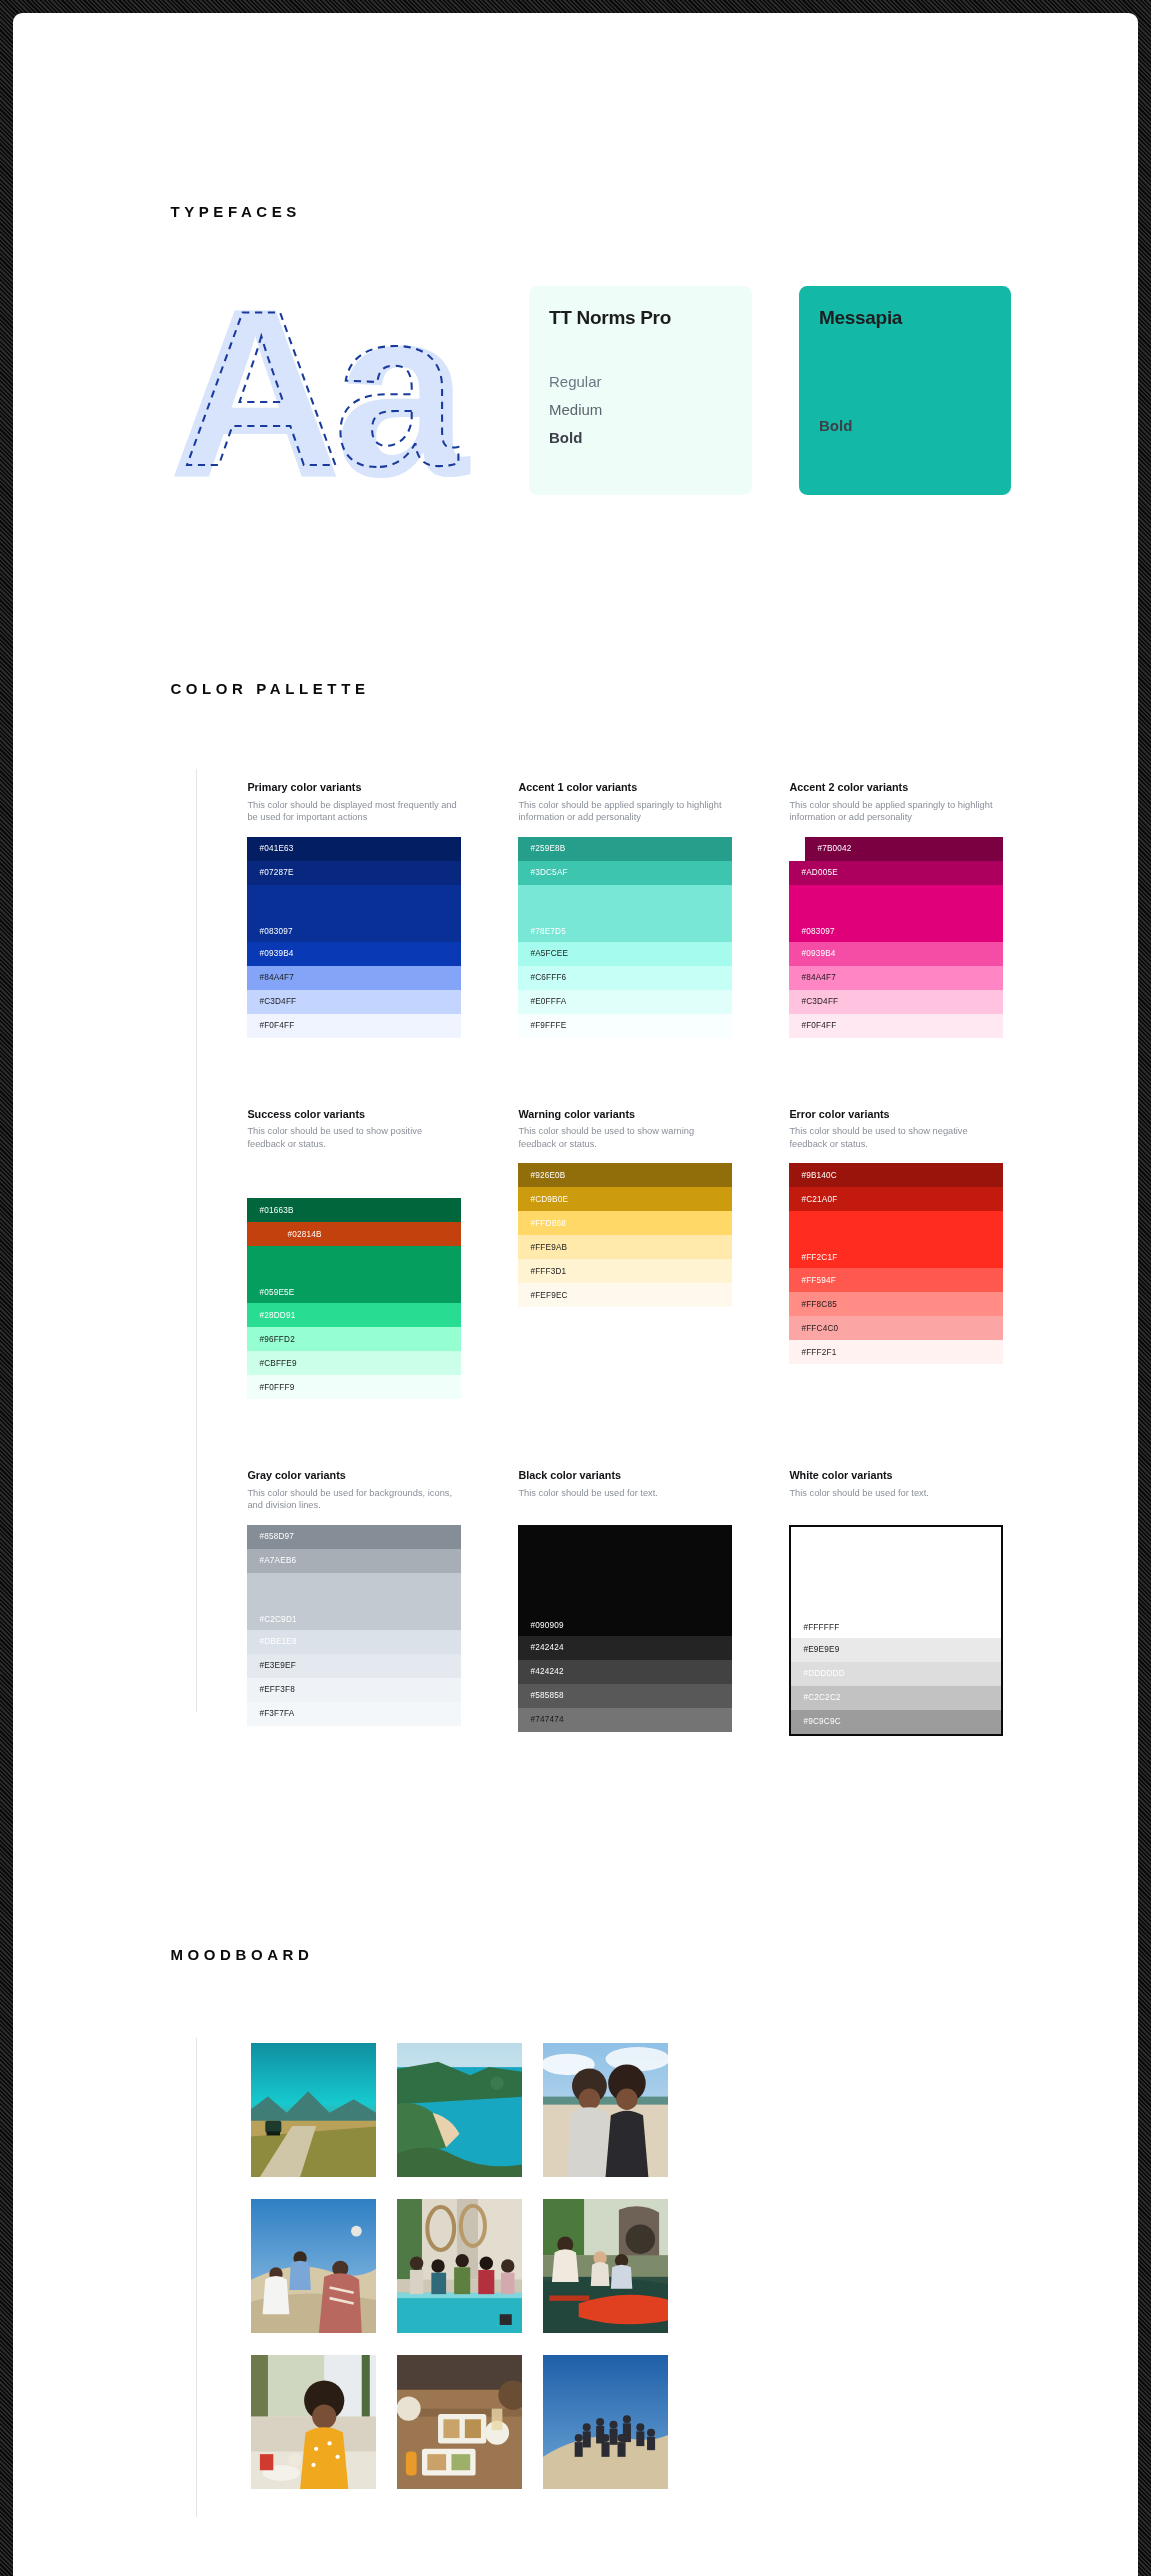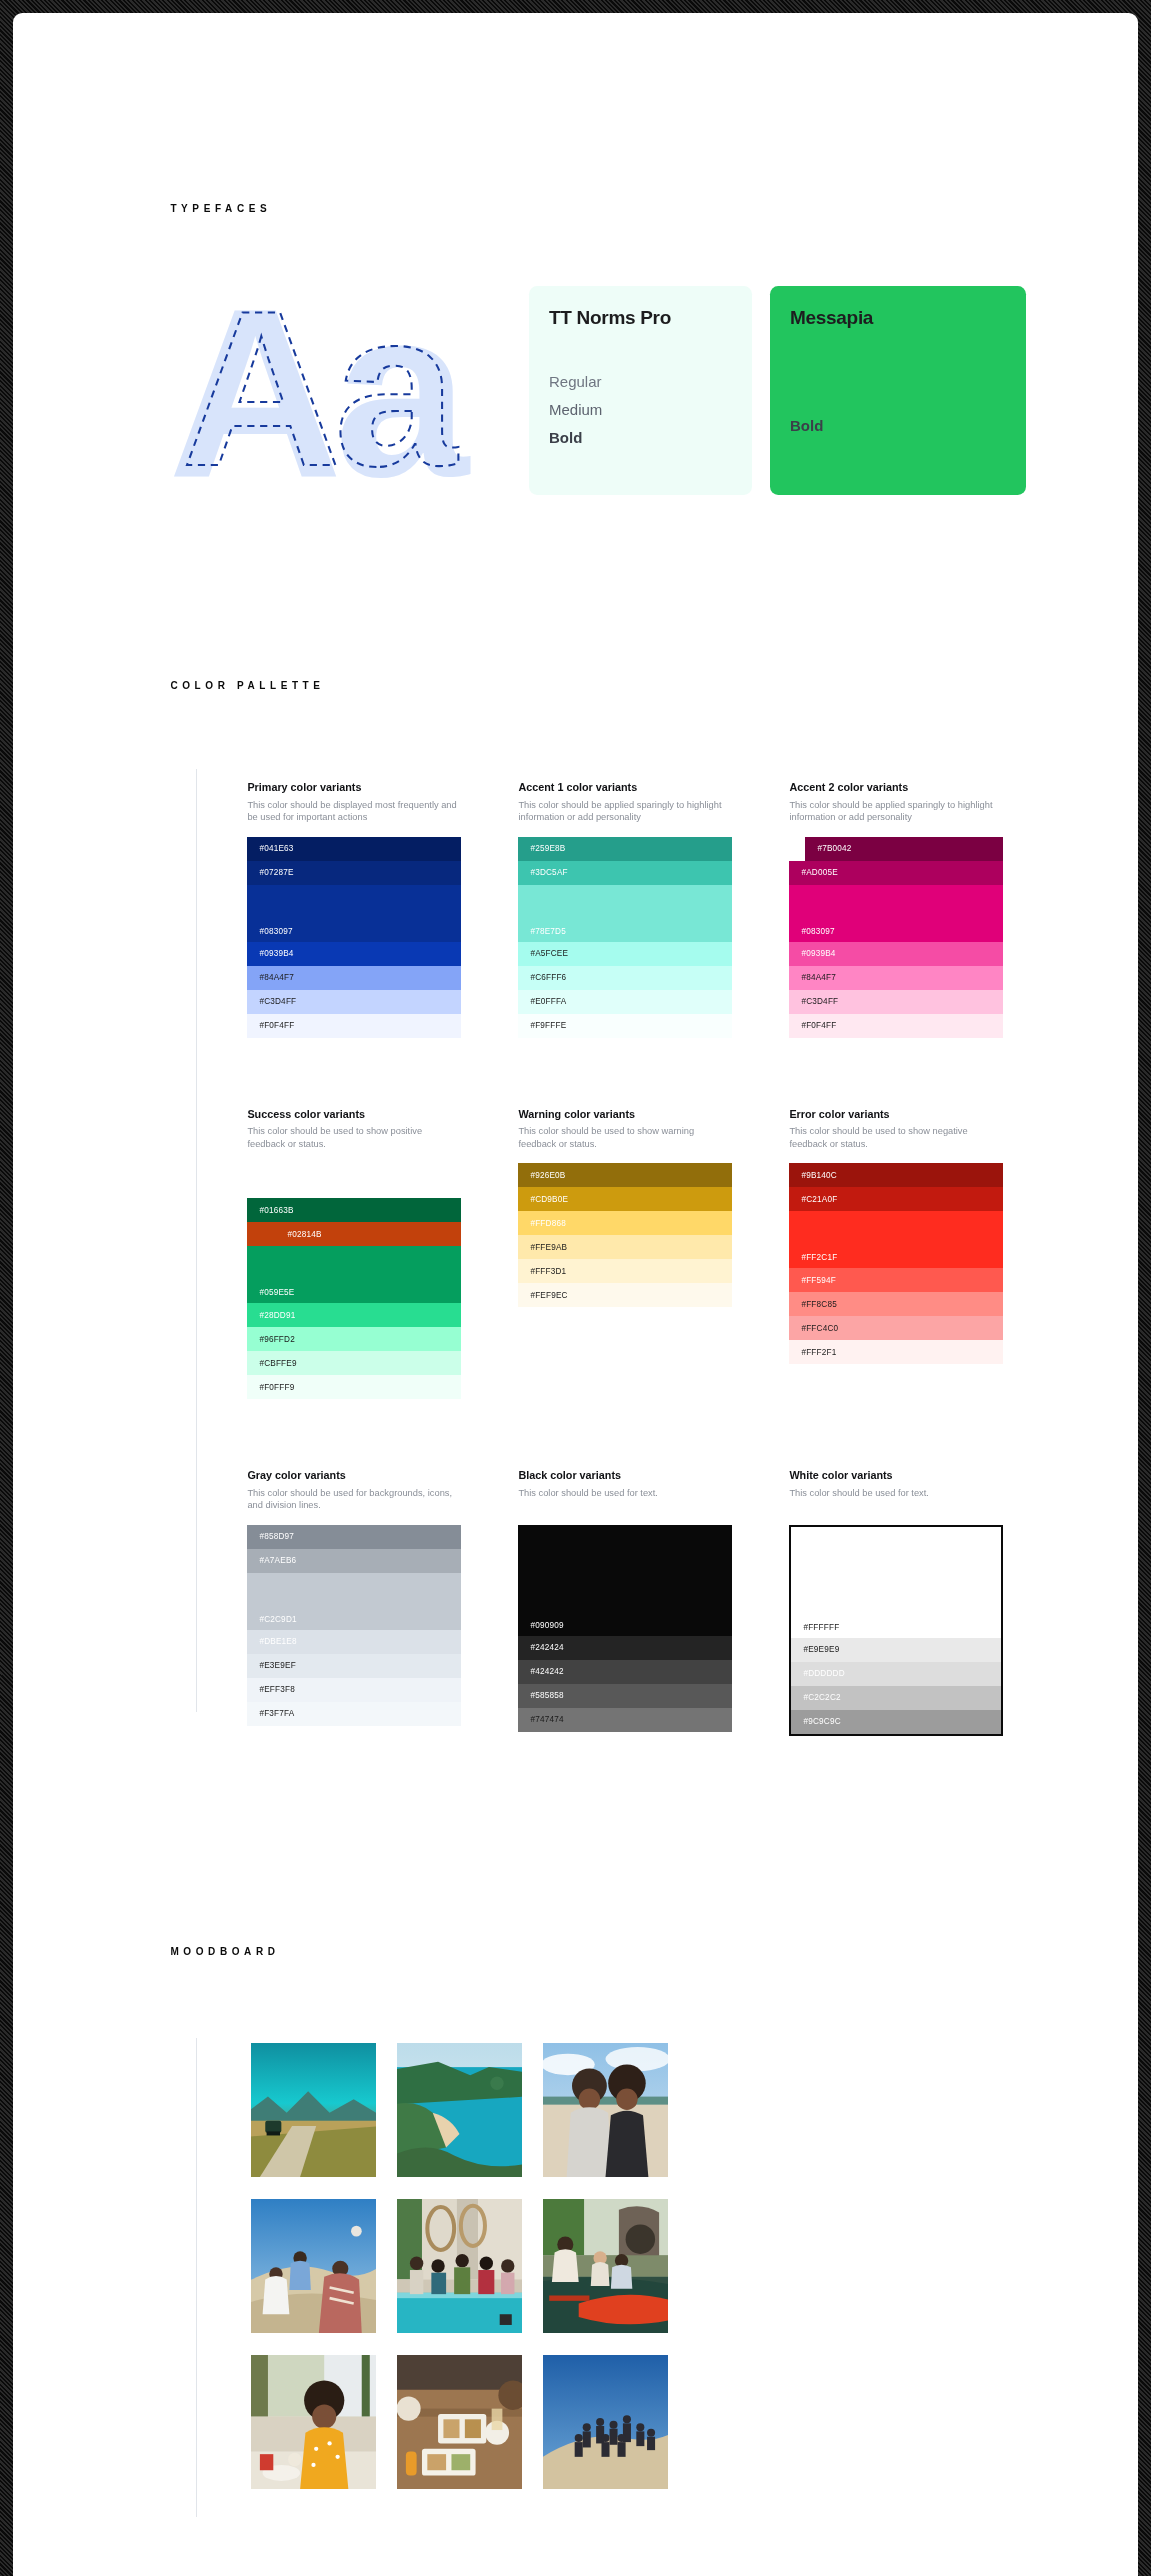--- a/index.html
+++ b/index.html
@@ -18,21 +18,21 @@
     width: 100%;
     height: 100%;
     background: #ffffff;
     border-radius: 9.3px;
     position: relative;
     overflow: hidden;
   }
 
   
   .section-title {
-    font-size: 10px;
+    font-size: 15px;
     font-weight: 700;
     letter-spacing: 4.6px;
     color: #0b0b0b;
     font-family: "Liberation Sans", sans-serif;
   }
 
   
   #typefaces-section { position: absolute; left: 0; top: 0; width: 100%; }
   #typefaces-title { position: absolute; left: 157px; top: 190px; }
 
@@ -48,22 +48,22 @@
   .type-card {
     position: absolute;
     border-radius: 8.2px;
     padding: 21.6px 19.6px;
   }
   #type-card-0 {
     left: 516px; top: 273px; width: 223px; height: 209px;
     background: #eefdf8;
   }
   #type-card-1 {
-    left: 757px; top: 273px; width: 256px; height: 209px;
-    background: #22c55e;
+    left: 786px; top: 273px; width: 212px; height: 209px;
+    background: #14b8a6;
   }
   .type-name {
     font-size: 19px;
     font-weight: 700;
     color: #1d1d1f;
     letter-spacing: -0.3px;
     line-height: 1.1;
   }
   .type-weights { margin-top: 44px; }
   .type-weights .w { font-size: 15px; color: #6f7682; margin-bottom: 11.3px; }

